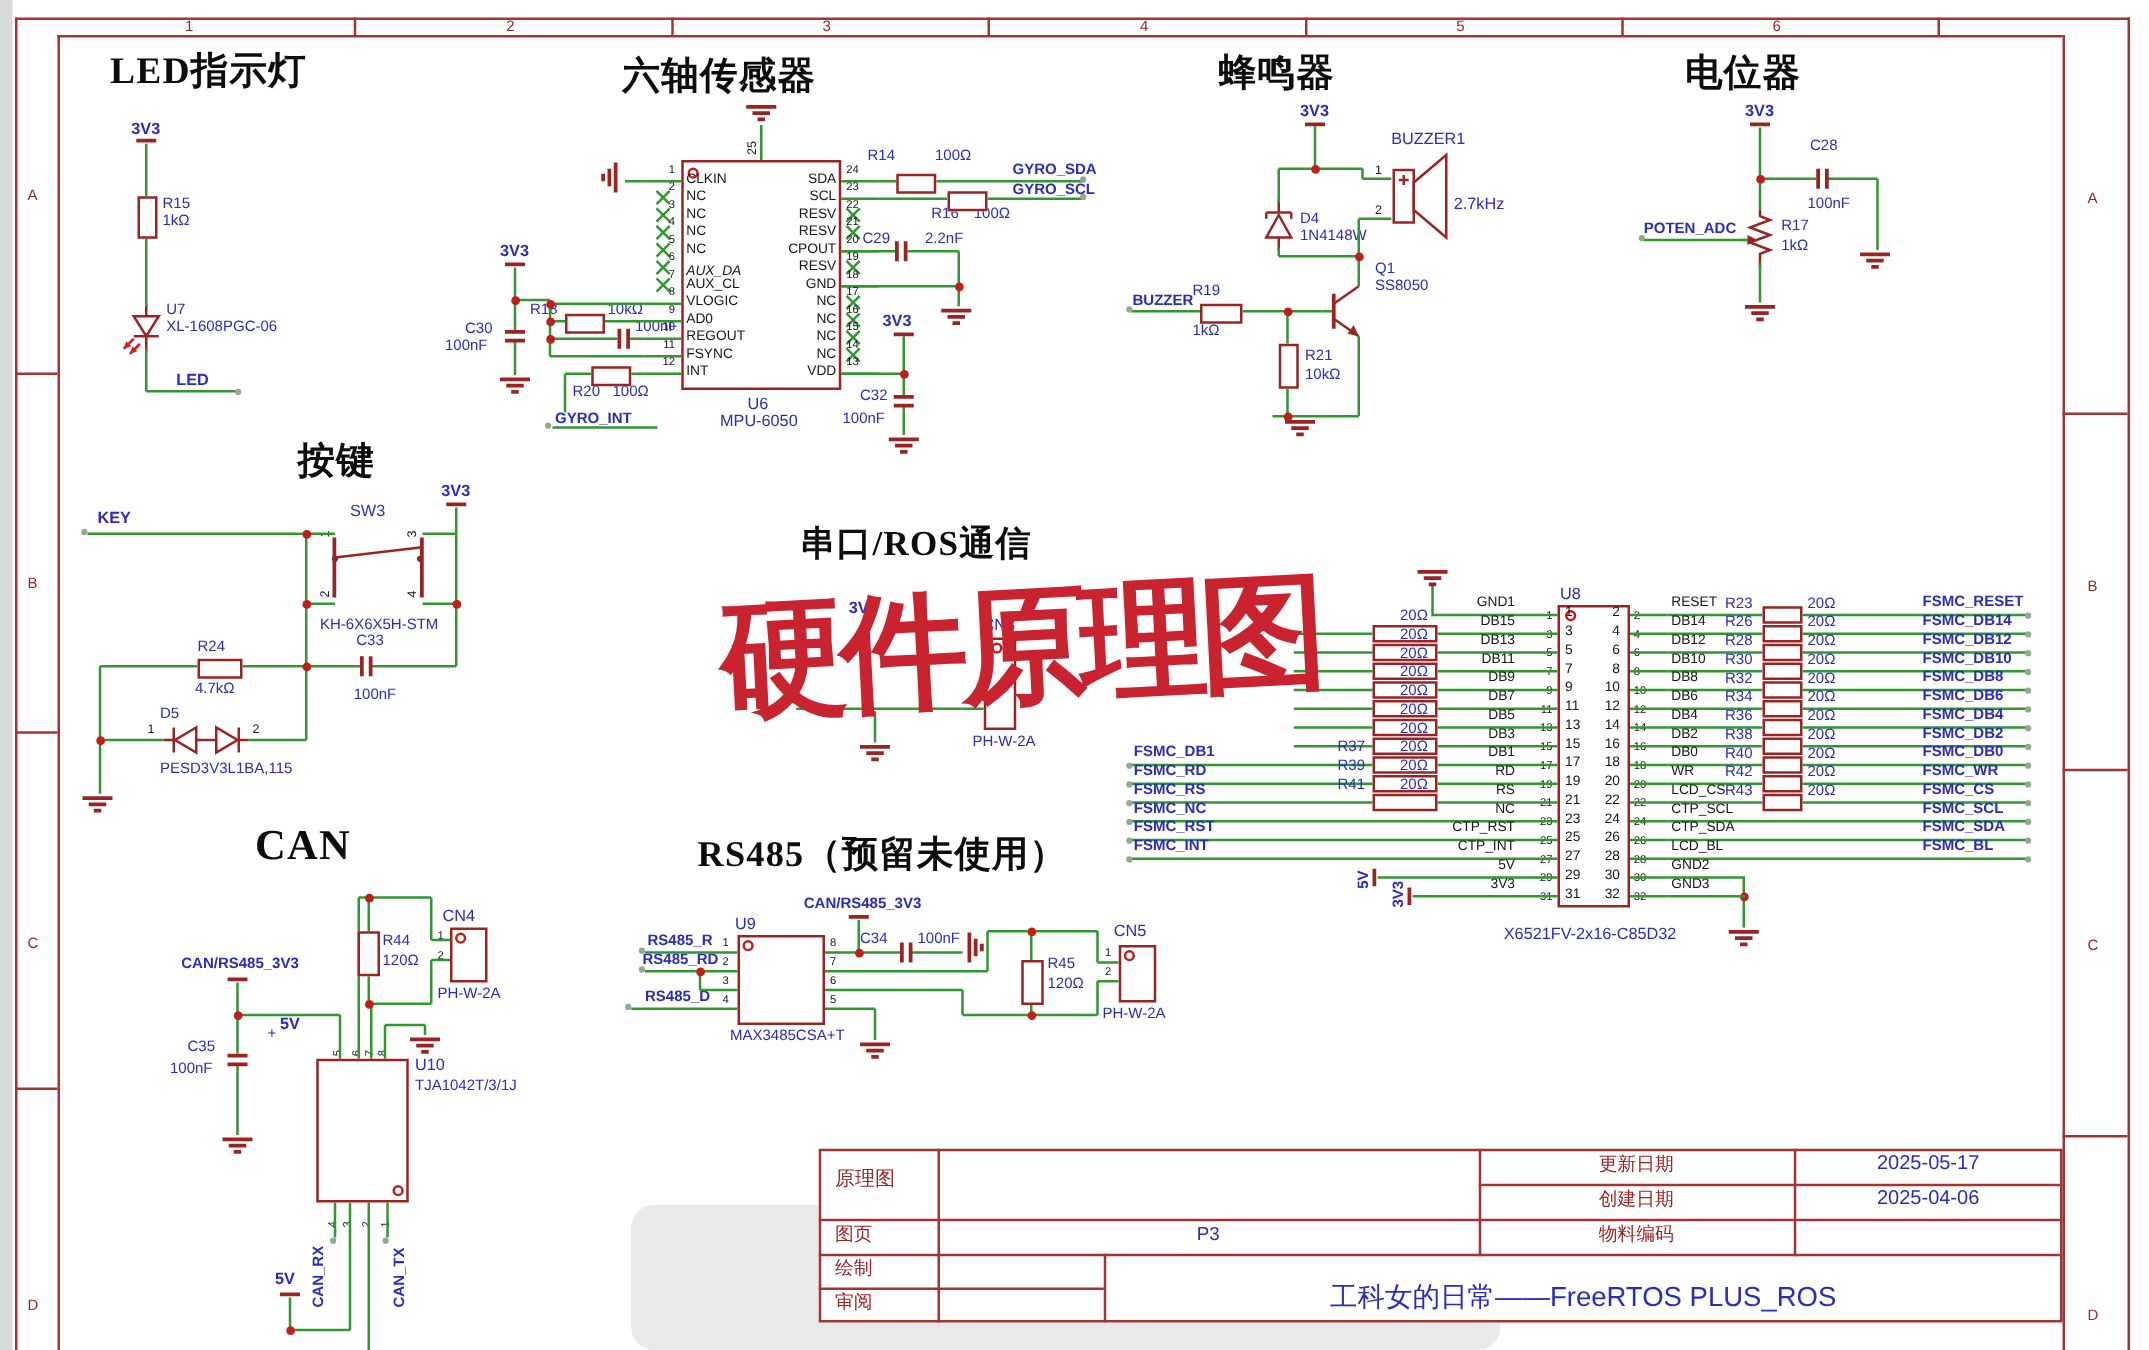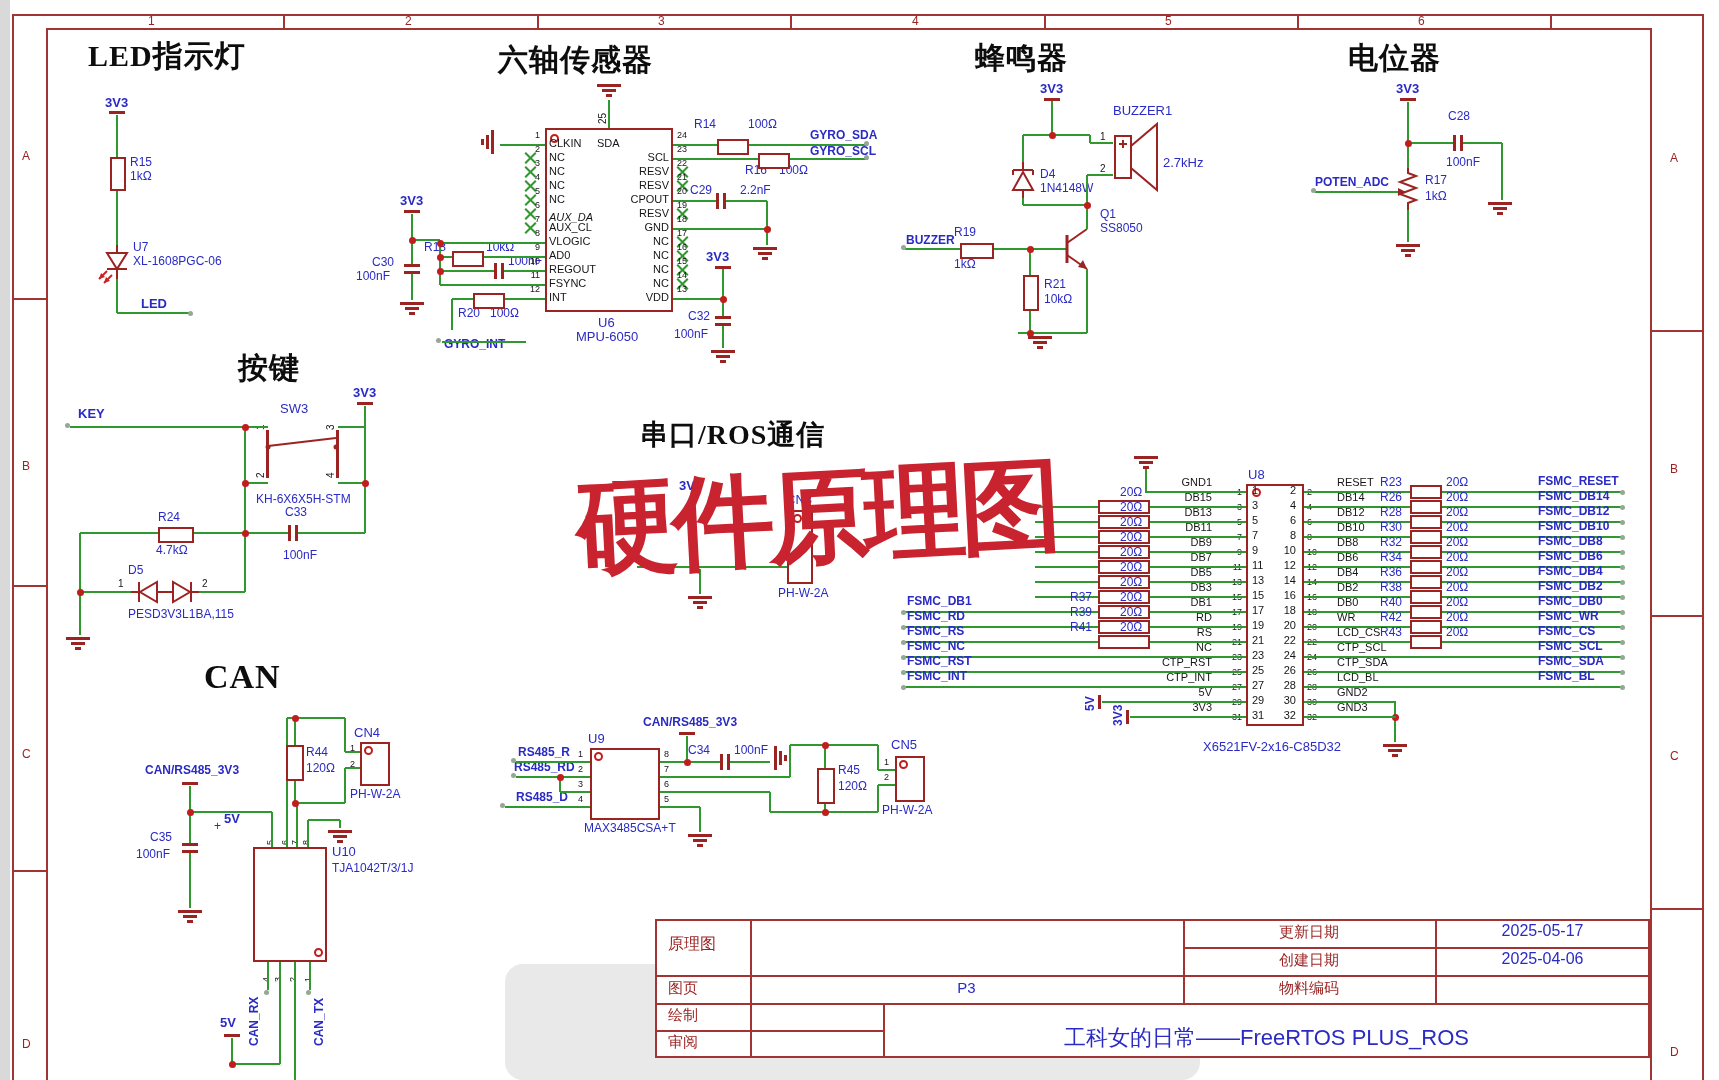--- a/index.html
+++ b/index.html
@@ -48,20 +48,21 @@
   <div class="edge"></div>
   <div class="greybar"></div>
 
   <span class="title" style="left:88px;top:36px;font-size:30px">LED指示灯</span>
   <span class="title" style="left:498px;top:40px;font-size:30px">六轴传感器</span>
   <span class="title" style="left:975px;top:38px;font-size:30px">蜂鸣器</span>
   <span class="title" style="left:1348px;top:38px;font-size:30px">电位器</span>
   <span class="title" style="left:238px;top:348px;font-size:30px">按键</span>
   <span class="title" style="left:640px;top:416px;font-size:28px">串口/ROS通信</span>
   <span class="title" style="left:204px;top:658px;font-size:34px">CAN</span>
+  <span class="title" style="left:558px;top:664px;font-size:29px">RS485（预留未使用）</span>
 
   <span class="t blue f13 b" style="left:105px;top:96px">3V3</span>
   <span class="t blue f12" style="left:130px;top:156px">R15</span>
   <span class="t blue f12" style="left:130px;top:170px">1kΩ</span>
   <span class="t blue f12" style="left:133px;top:241px">U7</span>
   <span class="t blue f12" style="left:133px;top:255px">XL-1608PGC-06</span>
   <span class="t blue f13 b" style="left:141px;top:297px">LED</span>
   <svg style="left:101px;top:243px" width="34" height="40">
     <polygon points="6,10 26,10 16,26" fill="none" stroke="#9b2423" stroke-width="2"></polygon>
     <line x1="6" y1="26" x2="26" y2="26" stroke="#9b2423" stroke-width="2"></line>
@@ -90,21 +91,21 @@
   <span class="t blk f11 rot" style="left:600px;top:158px">EP</span>
   <span class="t blue f13 b" style="left:400px;top:194px">3V3</span>
   <span class="t blue f12" style="left:372px;top:256px">C30</span>
   <span class="t blue f12" style="left:356px;top:270px">100nF</span>
   <span class="t blue f12" style="left:424px;top:241px">R18</span>
   <span class="t blue f12" style="left:486px;top:241px">10kΩ</span>
   <span class="t blue f12" style="left:460px;top:255px">C31</span>
   <span class="t blue f12" style="left:508px;top:255px">100nF</span>
   <span class="t blue f12" style="left:458px;top:307px">R20</span>
   <span class="t blue f12" style="left:490px;top:307px">100Ω</span>
-  <span class="t blue f12 b" style="left:444px;top:338px">GYRO_INT</span>
+  <span class="t blue f12 b" style="left:444px;top:328px">GYRO_INT</span>
 
   <span class="t blue f13 b" style="left:1040px;top:82px">3V3</span>
   <span class="t blue f13" style="left:1113px;top:104px">BUZZER1</span>
   <span class="t blue f13" style="left:1163px;top:156px">2.7kHz</span>
   <span class="t blk f10" style="left:1100px;top:132px">1</span>
   <span class="t blk f10" style="left:1100px;top:164px">2</span>
   <span class="t blue f12" style="left:1040px;top:168px">D4</span>
   <span class="t blue f12" style="left:1040px;top:182px">1N4148W</span>
   <span class="t blue f12" style="left:1100px;top:208px">Q1</span>
   <span class="t blue f12" style="left:1100px;top:222px">SS8050</span>
@@ -647,21 +648,21 @@
     <span class="t blk f9" style="left: 516px; top: 257px; width: 24px; text-align: right;">10</span>
     <span class="t blk f11" style="left: 549px; top: 264px;">REGOUT</span>
     <i class="wh" style="left: 515px; top: 270px; width: 30px;"></i>
     <span class="t blk f9" style="left: 516px; top: 271px; width: 24px; text-align: right;">11</span>
     <span class="t blk f11" style="left: 549px; top: 278px;">FSYNC</span>
     <i class="wh" style="left: 515px; top: 284px; width: 30px;"></i>
     <span class="t blk f9" style="left: 516px; top: 285px; width: 24px; text-align: right;">12</span>
     <span class="t blk f11" style="left: 549px; top: 292px;">INT</span>
     <i class="wh" style="left: 515px; top: 298px; width: 30px;"></i>
     <span class="t blk f9" style="left: 677px; top: 131px;">24</span>
-    <span class="t blk f11" style="left: 597px; top: 138px; width: 72px; ">SDA</span>
+    <span class="t blk f11" style="left: 597px; top: 138px; width: 72px; text-align: right;">SDA</span>
     <i class="wh" style="left: 673px; top: 144px; width: 30px;"></i>
     <span class="t blk f9" style="left: 677px; top: 145px;">23</span>
     <span class="t blk f11" style="left: 597px; top: 152px; width: 72px; text-align: right;">SCL</span>
     <i class="wh" style="left: 673px; top: 158px; width: 30px;"></i>
     <span class="t blk f9" style="left: 677px; top: 159px;">22</span>
     <span class="t blk f11" style="left: 597px; top: 166px; width: 72px; text-align: right;">RESV</span>
     <i class="ncx" style="left: 676px; top: 166px;"></i>
     <span class="t blk f9" style="left: 677px; top: 173px;">21</span>
     <span class="t blk f11" style="left: 597px; top: 180px; width: 72px; text-align: right;">RESV</span>
     <i class="ncx" style="left: 676px; top: 180px;"></i>

